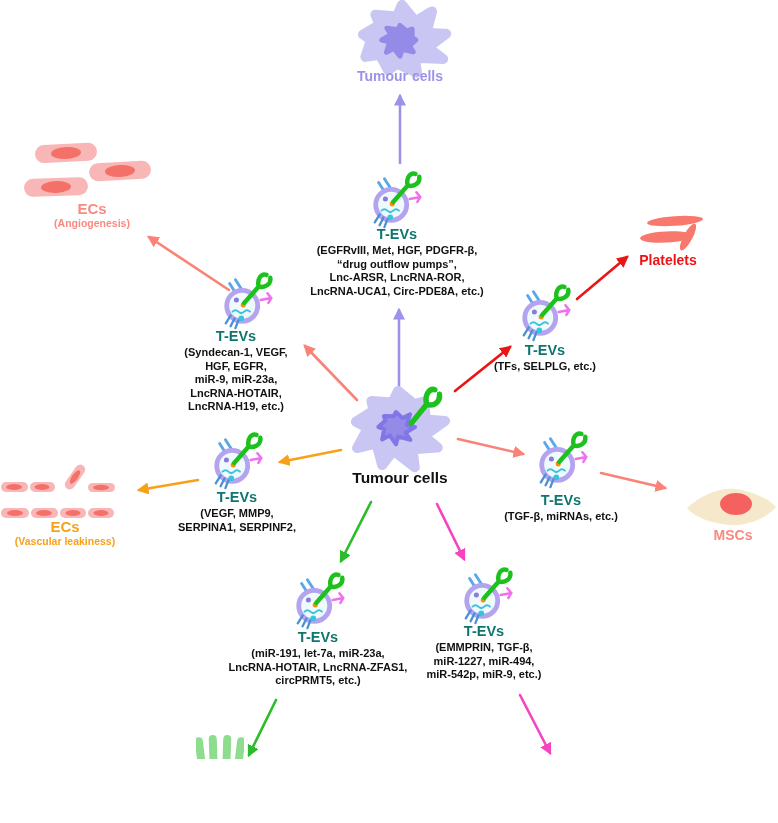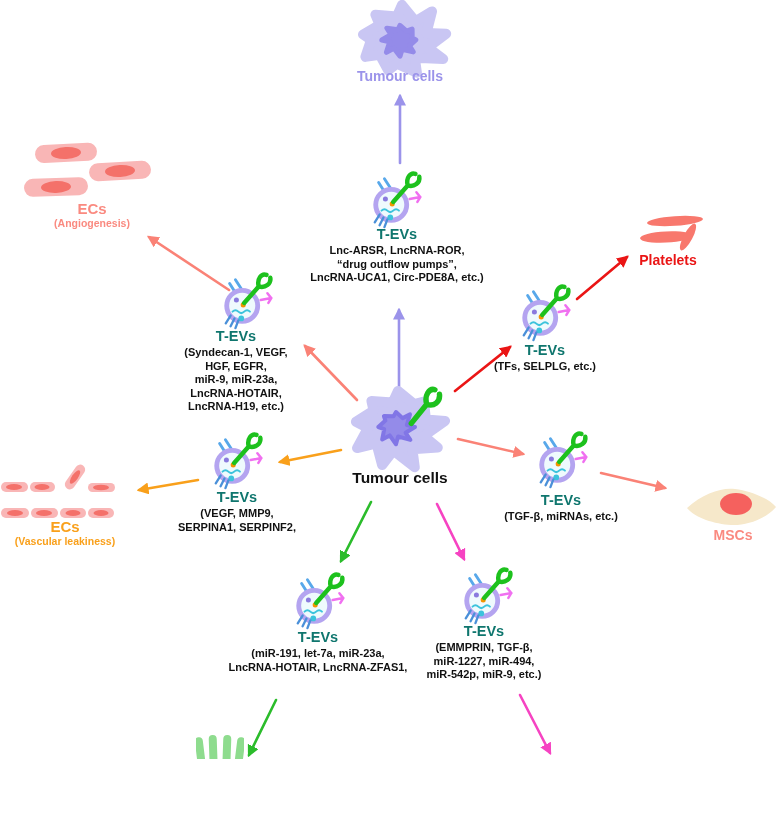--- a/index.html
+++ b/index.html
@@ -127,22 +127,23 @@
   <svg class="abs" style="left:290px;top:570px" width="62" height="62">
       <use href="#tev-icon"></use>
     </svg>
   <svg class="abs" style="left:458px;top:565px" width="62" height="62">
       <use href="#tev-icon"></use>
     </svg>
 
   <div class="ev-label" style="left:267px;top:226px;width:260px">
     <div class="ev-title">T-EVs</div>
     <div class="cargo">
+      <div>(EGFRvIII, Met, HGF, PDGFR-β,</div>
+      <div>“drug outflow pumps”,</div>
       <div>Lnc-ARSR, LncRNA-ROR,</div>
-      <div>“drug outflow pumps”,</div>
       <div>LncRNA-UCA1, Circ-PDE8A, etc.)</div>
     </div>
   </div>
 
   <div class="ev-label" style="left:146px;top:328px;width:180px">
     <div class="ev-title">T-EVs</div>
     <div class="cargo">
       <div>(Syndecan-1, VEGF,</div>
       <div>HGF, EGFR,</div>
       <div>miR-9, miR-23a,</div>
@@ -171,20 +172,21 @@
       <div>(VEGF, MMP9,</div>
       <div>SERPINA1, SERPINF2,</div>
     </div>
   </div>
 
   <div class="ev-label" style="left:203px;top:629px;width:230px">
     <div class="ev-title">T-EVs</div>
     <div class="cargo">
       <div>(miR-191, let-7a, miR-23a,</div>
       <div>LncRNA-HOTAIR, LncRNA-ZFAS1,</div>
+      <div>circPRMT5, etc.)</div>
     </div>
   </div>
 
   <div class="ev-label" style="left:389px;top:623px;width:190px">
     <div class="ev-title">T-EVs</div>
     <div class="cargo">
       <div>(EMMPRIN, TGF-β,</div>
       <div>miR-1227, miR-494,</div>
       <div>miR-542p, miR-9, etc.)</div>
     </div>

